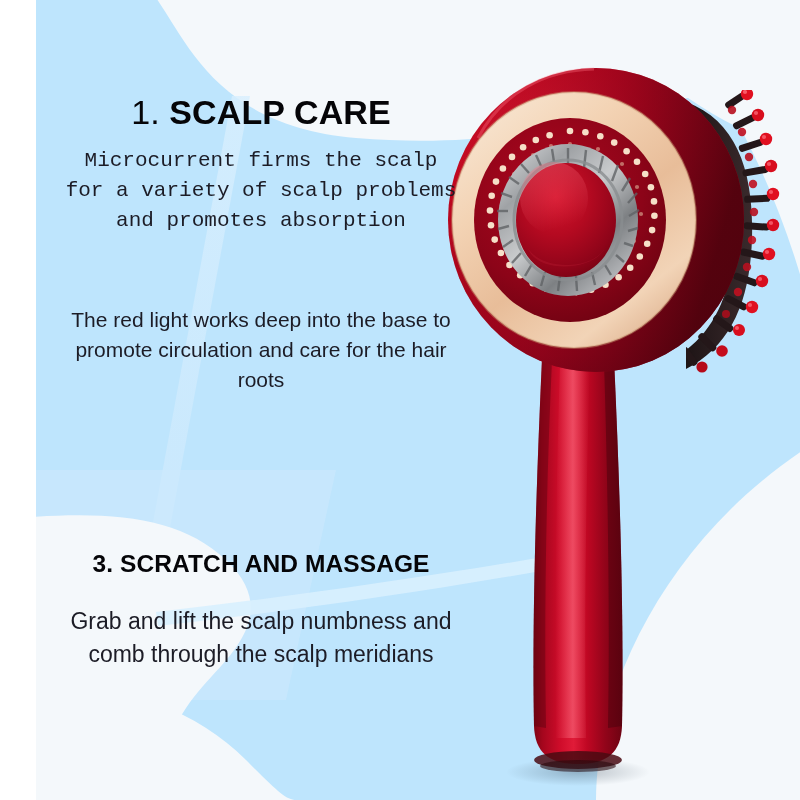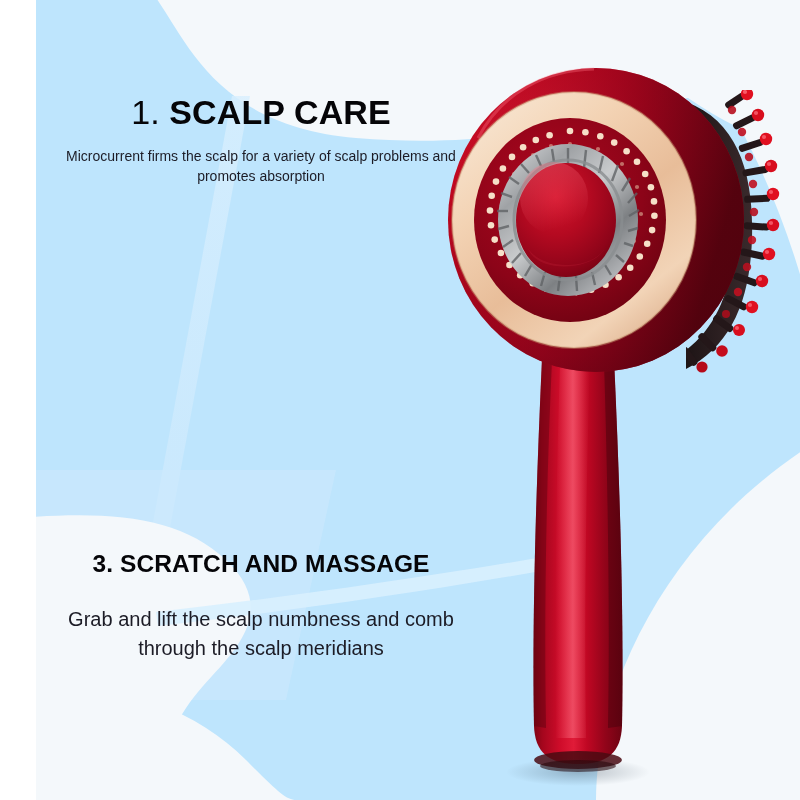--- a/index.html
+++ b/index.html
@@ -53,23 +53,23 @@
   .feature-3 .f-head { font-size:24.5px; }
   .feature-3 .f-head .num { font-weight:700; }
 
   .f-body {
     color:#1c1c26;
     font-weight:400;
     line-height:1.43;
     padding:0 28px;
   }
 
-  .feature-1 .f-body { font-size:14px; margin-top:14px; padding:0 24px; }
+  .feature-1 .f-body { font-size:21px; margin-top:14px; padding:0 24px;font-family:Liberation Mono, monospace; }
   .feature-2 .f-body { font-size:21px; margin-top:20px; padding:0 26px; }
-  .feature-3 .f-body { font-size:20px; margin-top:26px; padding:0 20px; }
+  .feature-3 .f-body { font-size:23px; margin-top:26px; padding:0 20px; }
 
   
   #product {
     position:absolute;
     left:400px; top:20px;
     width:400px; height:780px;
     z-index:4;
   }
   #product svg { display:block; width:400px; height:780px; }
 </style>
@@ -412,20 +412,21 @@
 
     <div class="feature feature-1">
       <div class="f-head">
         <span class="num">1.</span>
         <span class="ttl">SCALP CARE</span>
       </div>
       <div class="f-body">Microcurrent firms the scalp for a variety of scalp problems and promotes absorption</div>
     </div>
 
     <div class="feature feature-2">
+      <div class="f-body">The red light works deep into the base to promote circulation and care for the hair roots</div>
     </div>
 
     <div class="feature feature-3">
       <div class="f-head">
         <span class="num">3.</span>
         <span class="ttl">SCRATCH AND MASSAGE</span>
       </div>
       <div class="f-body">Grab and lift the scalp numbness and comb through the scalp meridians</div>
     </div>
 

